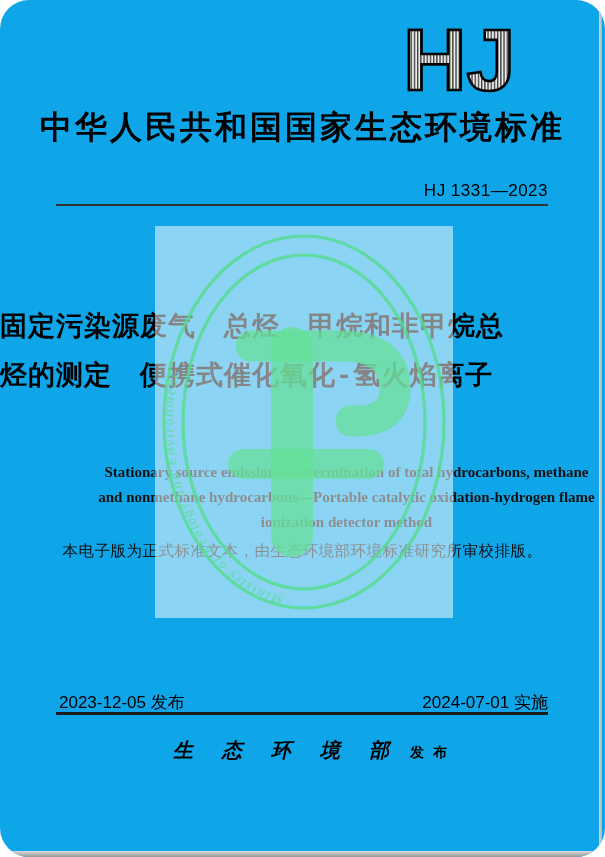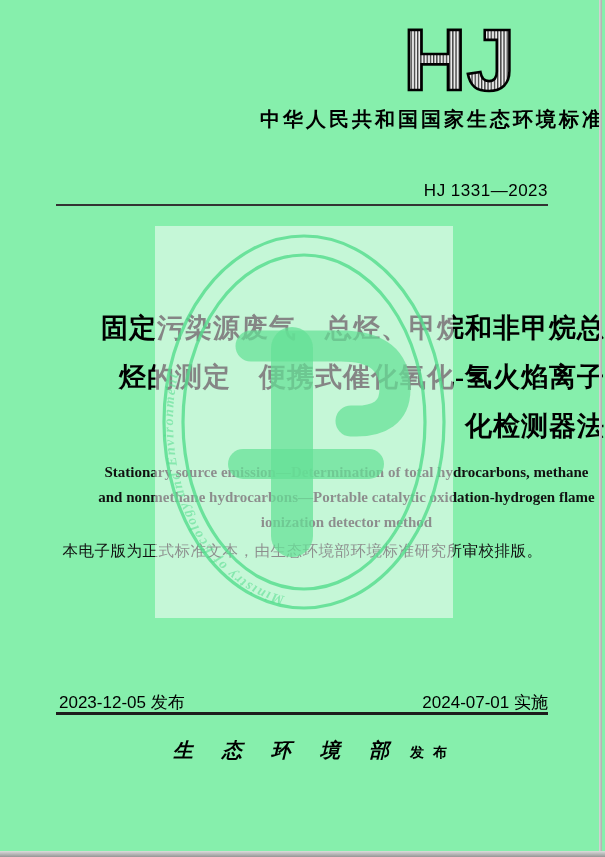--- a/index.html
+++ b/index.html
@@ -1,43 +1,43 @@
 <!DOCTYPE html>
 <html><head>
 <meta charset="utf-8">
 <style>
   html, body { margin:0; padding:0; background:#ffffff; }
   .page {
-    position:relative; width:605px; height:857px; background:#86efac; overflow:hidden;
-    font-family:"Liberation Sans","DejaVu Sans",sans-serif; color:#000;
+    position:relative; width:605px; height:857px; background:#0ea5e9; overflow:hidden;
+    font-family:"Liberation Sans","DejaVu Sans",sans-serif; color:#000;border-radius:29px;
   }
   
   .edge-right  { position:absolute; top:0; left:599px; width:3px; height:857px;
                  background:linear-gradient(90deg,#d8d8d8,#aeaeae); }
   .edge-bottom { position:absolute; top:851px; left:0; width:605px; height:6px;
                  background:linear-gradient(#dcdcdc,#969696); }
 
   .hj-logo { position:absolute; top:14px; right:48px; }
 
   .org-title {
-    position:absolute; top:106px; left:0; width:100%; text-align:right;
+    position:absolute; top:106px; left:0; width:100%; text-align:center;
     font-family:"Liberation Serif","DejaVu Serif",serif; font-weight:700;
-    font-size:20px; letter-spacing:3px; white-space:nowrap;
+    font-size:32px; letter-spacing:3px; white-space:nowrap;
   }
   .std-num {
     position:absolute; top:169px; right:57px; font-size:17px; letter-spacing:0.5px;margin-top:12px;
   }
   .rule { position:absolute; left:56px; width:492px; background:#333; }
   .rule-top { top:204px; height:2px; }
   .rule-bottom { top:712px; height:3px; background:#1d1d1d; }
 
   .title-zh {
-    position:absolute; top:304px; left:0; width:100%; text-align:right;
+    position:absolute; top:304px; left:0; width:100%; text-align:left;
     font-weight:700; font-size:27px; line-height:49px; letter-spacing:1px;
-    font-family:Liberation Serif, serif;
+    font-family:Liberation Mono, monospace;
   }
   .title-en {
     position:absolute; top:460px; left:0; width:100%; text-align:center;
     font-family:"Liberation Serif","DejaVu Serif",serif; font-weight:700;
     font-size:15px; line-height:25px; color:#111;padding-left:44px;
   }
   .edition-note {
     position:absolute; top:541px; left:0; width:100%; text-align:center;
     font-size:15.5px; color:#111; letter-spacing:0.5px;
   }
@@ -80,21 +80,20 @@
     </svg>
   </div>
 
   <div class="org-title">中华人民共和国国家生态环境标准</div>
   <div class="std-num">HJ 1331—2023</div>
   <div class="rule rule-top"></div>
 
   <div class="title-zh">
     <div>固定污染源废气　总烃、甲烷和非甲烷总</div>
     <div>烃的测定　便携式催化氧化-氢火焰离子</div>
-    <div>化检测器法</div>
   </div>
 
   <div class="title-en">
     <div>Stationary source emission—Determination of total hydrocarbons, methane</div>
     <div>and nonmethane hydrocarbons—Portable catalytic oxidation-hydrogen flame</div>
     <div>ionization detector method</div>
   </div>
 
   <div class="edition-note">本电子版为正式标准文本，由生态环境部环境标准研究所审校排版。</div>
 

